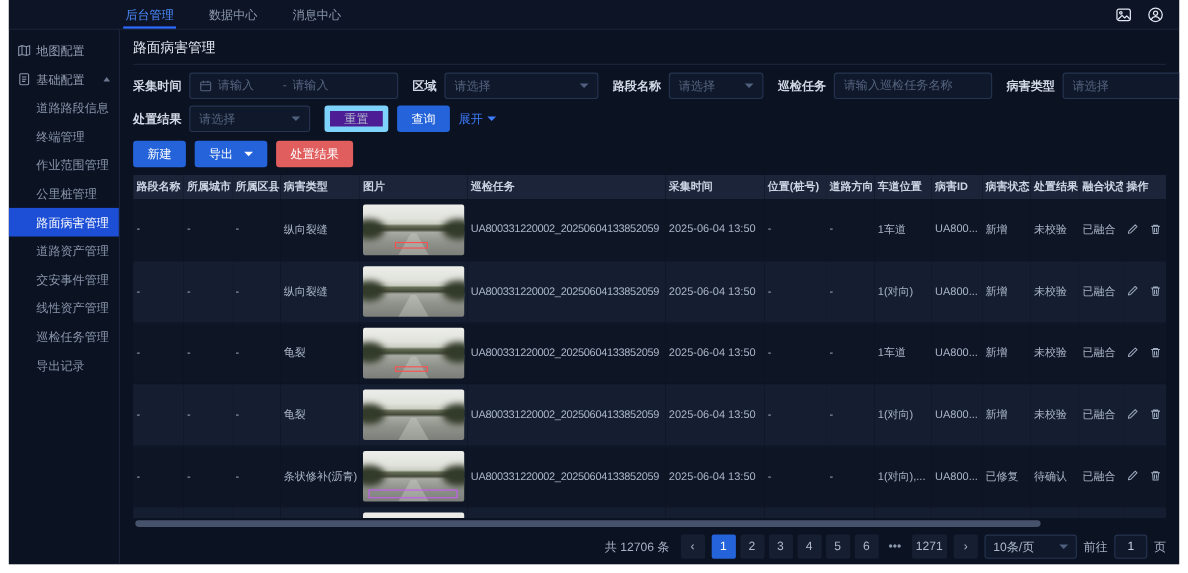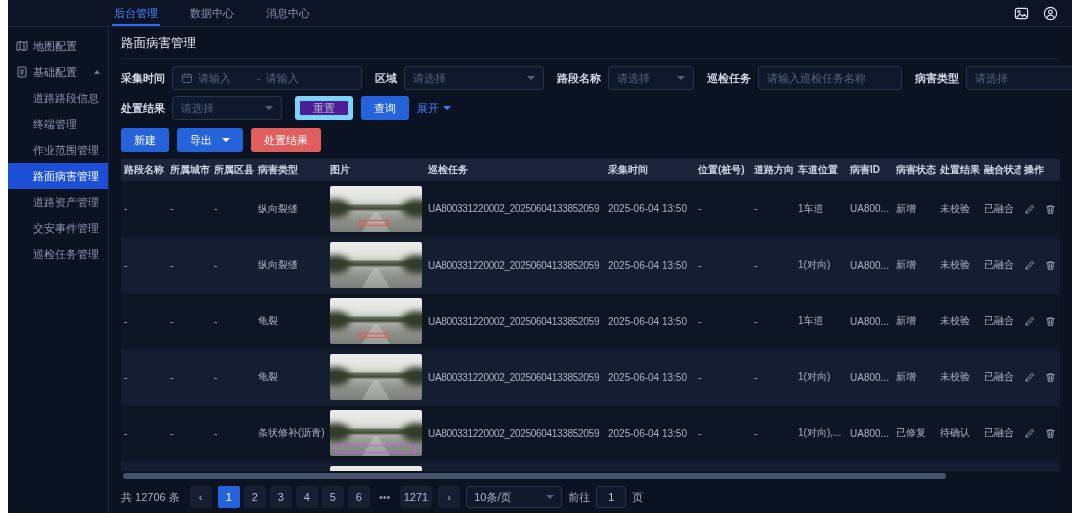--- a/index.html
+++ b/index.html
@@ -74,27 +74,27 @@
   .ann { position:absolute; left:31%; bottom:12%; width:33%; height:13%; border:1px solid #ff4d4d; z-index:2; }
   .ann.wide { left:5%; width:88%; height:16%; bottom:7%; border-color:#c75cf0; }
 
   .td-ops .op { display:inline-flex; margin-right:7px; cursor:pointer; color:#9fabc0; vertical-align:middle; }
   .op svg { width:11px; height:11px; }
 
   .hscroll { height:10px; display:flex; align-items:center; padding:0 2px; }
   .hscroll-thumb { height:6px; width:88%; background:#46526b; border-radius:3px; cursor:pointer; }
 
   
-  .pagination { flex:1; display:flex; align-items:center; justify-content:flex-start; gap:6px; font-size:11px; color:#a6b1c4; }
+  .pagination { flex:1; display:flex; align-items:center; justify-content:flex-end; gap:6px; font-size:11px; color:#a6b1c4; }
   .pg-total { margin-right:4px; }
   .pg-list { display:inline-flex; gap:4px; }
   .pg-btn { min-width:22px; height:22px; background:#161f32; color:#b0bacd; border:none; border-radius:2px; font-size:11px; cursor:pointer; font-family:inherit; padding:0 4px; }
   .pg-btn.active { background:#2463d9; color:#ffffff; }
   .pg-btn.dots { background:transparent; color:#8b97ac; }
-  .page-size { width:96px; height:22px; padding:0 7px; }
+  .page-size { width:84px; height:22px; padding:0 7px; }
   .page-size .val { color:#aeb8cc; white-space:nowrap; }
   .goto-input { width:30px; height:22px; background:#10192c; border:1px solid #263450; border-radius:3px; color:#c6cfdf; text-align:center; font-size:11px; font-family:inherit; outline:none; }
 </style>
 </head>
 <body>
 
 <div class="app">
 
   <header class="topbar">
     <div class="tab active">后台管理</div>
@@ -138,31 +138,40 @@
       </div>
       <div class="side-item side-sub">
           <span>道路路段信息</span>
         </div>
       <div class="side-item side-sub">
           <span>终端管理</span>
         </div>
       <div class="side-item side-sub">
           <span>作业范围管理</span>
         </div>
+      <div class="side-item side-sub">
+          <span>公里桩管理</span>
+        </div>
       <div class="side-item side-sub active">
           <span>路面病害管理</span>
         </div>
       <div class="side-item side-sub">
           <span>道路资产管理</span>
         </div>
       <div class="side-item side-sub">
           <span>交安事件管理</span>
         </div>
       <div class="side-item side-sub">
+          <span>线性资产管理</span>
+        </div>
+      <div class="side-item side-sub">
           <span>巡检任务管理</span>
+        </div>
+      <div class="side-item side-sub">
+          <span>导出记录</span>
         </div>
     </aside>
 
     <main class="main">
 
       <div class="page-title">路面病害管理</div>
 
       <div class="filters">
         <div class="f-row">
           <div class="fg">

